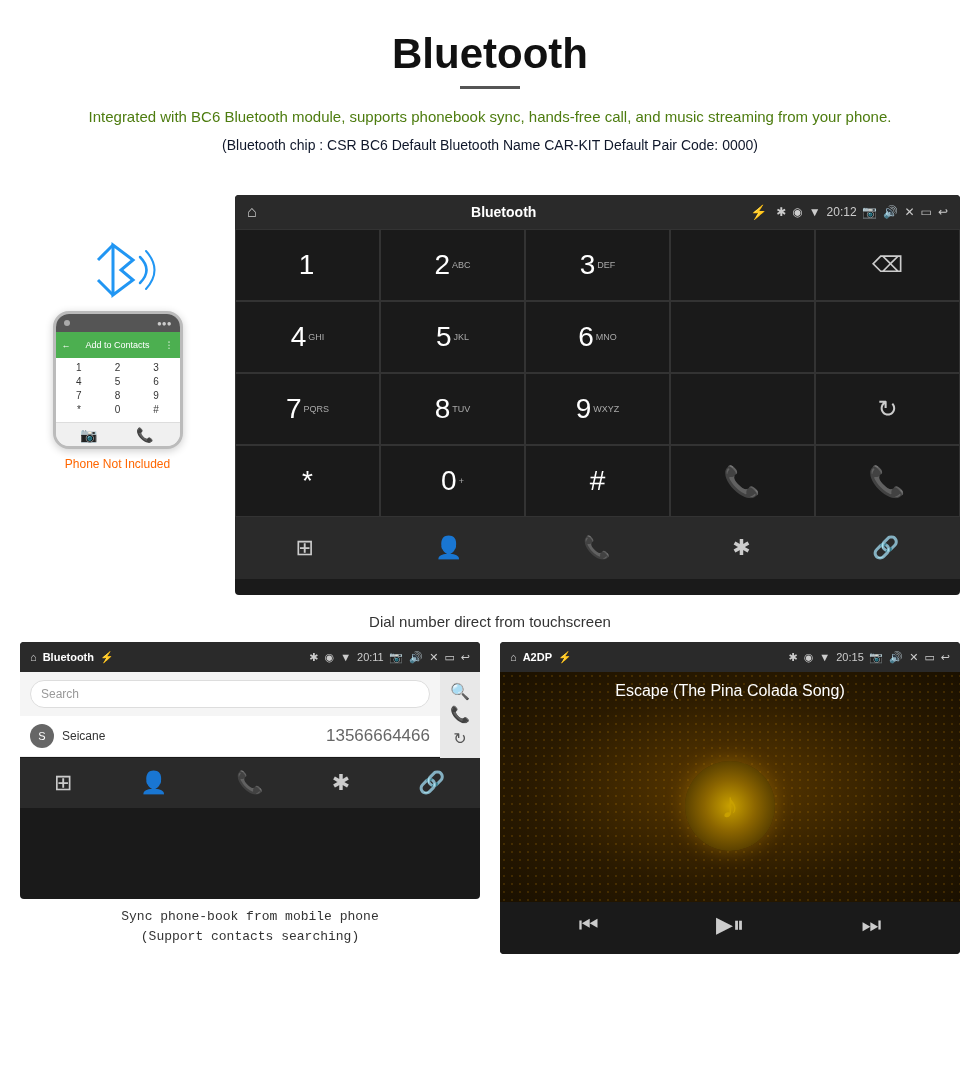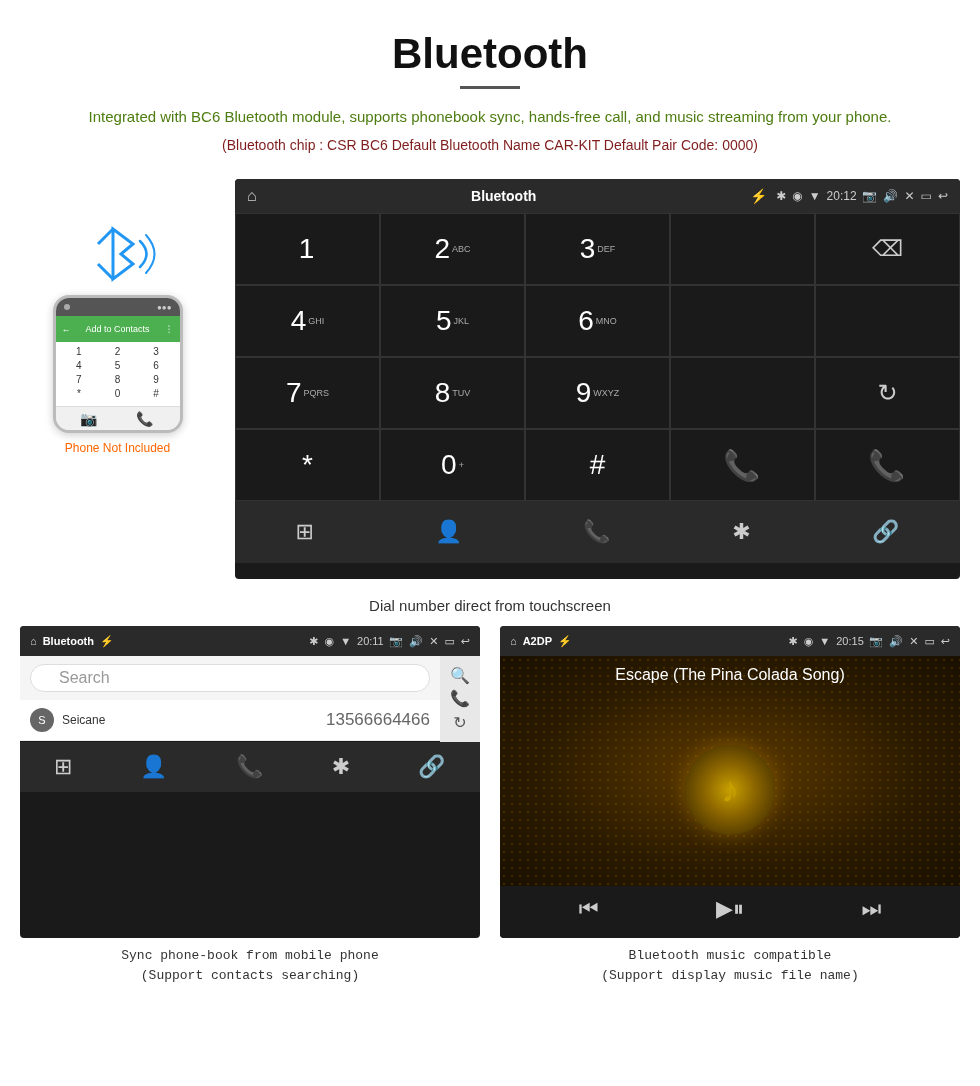--- a/index.html
+++ b/index.html
@@ -29,22 +29,22 @@
       margin: 0 auto 16px;
     }
     .description {
       font-size: 15px;
       color: #4d7c0f;
       line-height: 1.6;
       margin-bottom: 8px;
     }
     .specs-line {
       font-size: 14px;
-      color: #7f1d1d;
-      margin-bottom: 16px;
+      color: #0f172a;
+      margin-bottom: 32px;
     }
 
     
     .main-section {
       display: flex;
       padding: 0 20px;
       gap: 20px;
       margin-bottom: 10px;
     }
 
@@ -503,21 +503,21 @@
         <span>🔊</span>
         <span>✕</span>
         <span>▭</span>
         <span>↩</span>
       </div>
 
       <div class="phonebook-wrapper">
         <div class="phonebook-list">
           <div class="search-bar">
             <div class="search-input-mock">
-              <span style="color:#999;font-size:16px;margin-left:18px;">Search</span>
+              <span style="color:#999;font-size:12px;">Search</span>
             </div>
           </div>
           <div class="contact-row">
             <div class="contact-avatar">
               <span>S</span>
             </div>
             <span class="contact-name">Seicane</span>
             <span class="contact-number">13566664466</span>
           </div>
         </div>
@@ -572,18 +572,15 @@
           </div>
         </div>
       </div>
 
       <div class="music-controls" style="background:#1a1a1a;height:52px;">
         <span class="ctrl-icon">⏮</span>
         <span class="ctrl-icon">▶⏸</span>
         <span class="ctrl-icon">⏭</span>
       </div>
     </div>
-    <div class="panel-caption">
-      <span>Bluetooth music compatible<br>(Support display music file name)</span>
-    </div>
   </div>
 
 </div>
 
 </body></html>

